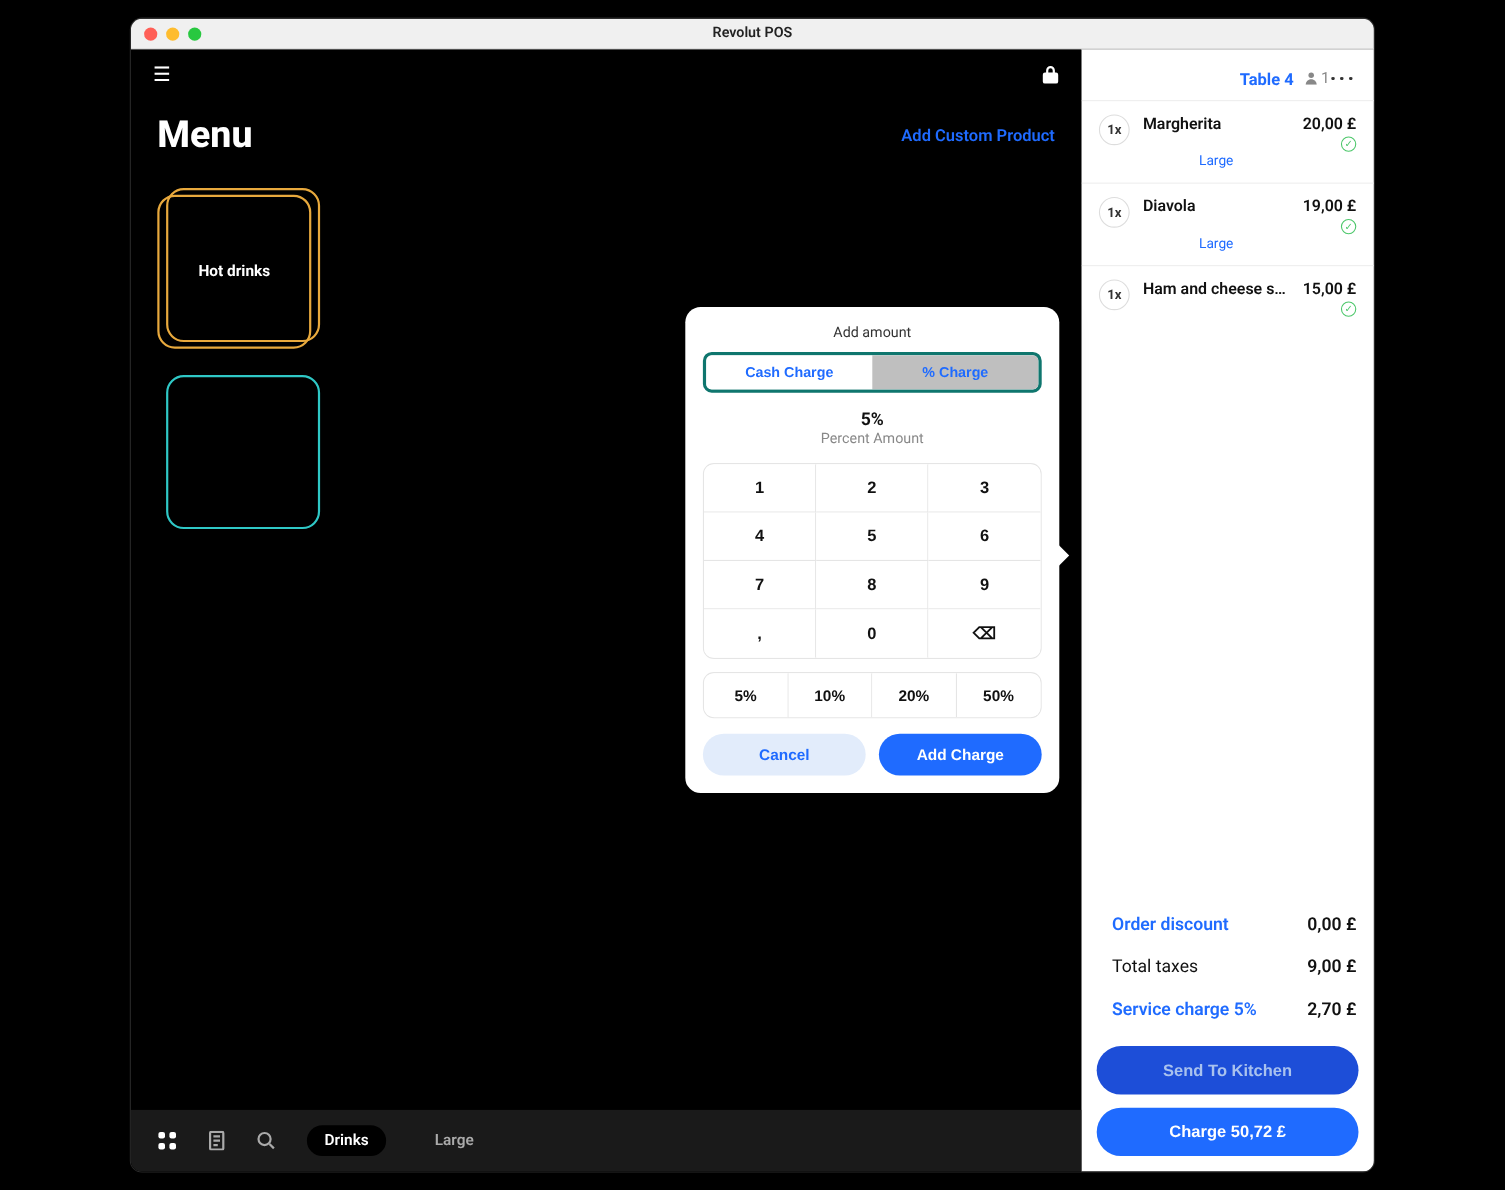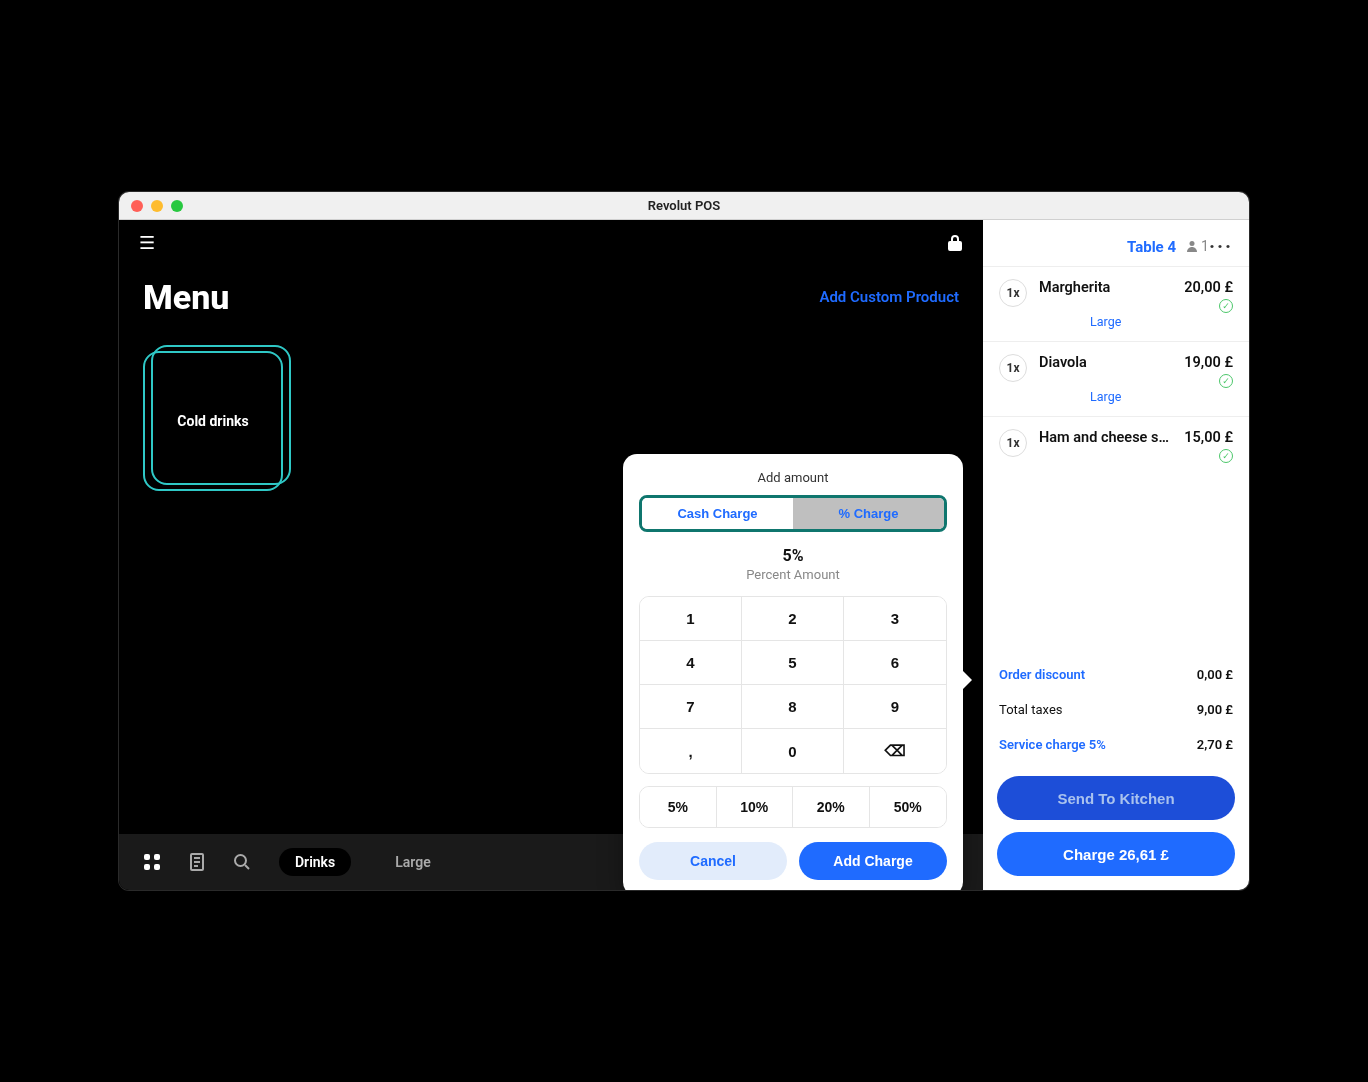--- a/index.html
+++ b/index.html
@@ -8,21 +8,21 @@
     font-family: -apple-system, BlinkMacSystemFont, "Segoe UI", Roboto, sans-serif;
     width: 1368px;
     height: 1082px;
     overflow: hidden;
     display:flex;
     align-items:center;
     justify-content:center;
   }
   .window {
     width: 1130px;
-    height: 698px;
+    height: 1048px;
     background: #000;
     border-radius: 10px;
     overflow: hidden;
     position: relative;
     box-shadow: 0 0 0 1px #2a2a2a;
   }
   .titlebar {
     height: 28px;
     background: #f0f0f0;
     display: flex;
@@ -132,21 +132,21 @@
   .item-name{color:#111; font-weight:600; white-space:nowrap; overflow:hidden; text-overflow:ellipsis;}
   .item-variant{color:#1f6bff; font-size:12.5px; margin-top:18px;text-align:center;}
   .item-right{text-align:right;}
   .item-price{color:#111; font-weight:600;}
   .check-icon{
     width:14px; height:14px; border:1.5px solid #4cc76a; border-radius:50%;
     display:inline-flex; align-items:center; justify-content:center;
     color:#4cc76a; font-size:9px; margin-top:3px; float:right;
   }
 
-  .sb-summary{ padding:8px 16px 0 16px; font-size:13px;}
+  .sb-summary{ padding:8px 16px 0 16px; font-size:16px;margin-left:12px;}
   .sum-row{display:flex; justify-content:space-between; padding:10px 0;}
   .sum-row.link .sum-label{color:#1f6bff; font-weight:600;}
   .sum-row .sum-label{color:#111;}
   .sum-row .sum-val{color:#111; font-weight:600;}
   .sb-actions{ padding:14px; display:flex; flex-direction:column; gap:12px;}
   .btn {
     height:44px; border-radius:22px; border:none;
     font-size:15px; font-weight:700; cursor:pointer;
   }
   .btn-kitchen{ background:#1d4ed8; color:#a9c2ee;}
@@ -236,23 +236,26 @@
             </svg>
         </div>
       </div>
 
       <div class="header">
         <h1>Menu</h1>
         <a class="add-custom">Add Custom Product</a>
       </div>
 
       <div class="categories">
+        <div class="card-stack hot">
+          <div class="card-back"></div>
+          <div class="card-front">Hot drinks</div>
+        </div>
         <div class="card-stack cold">
           <div class="card-back"></div>
-          <div class="card-front">Cold drinks</div>
         </div>
       </div>
 
       <div class="bottombar">
         <span class="bb-icon active">
           <svg width="18" height="18" viewBox="0 0 18 18" fill="#fff">
               <rect x="1" y="1" width="6" height="6" rx="2"></rect>
               <rect x="11" y="1" width="6" height="6" rx="2"></rect>
               <rect x="1" y="11" width="6" height="6" rx="2"></rect>
               <rect x="11" y="11" width="6" height="6" rx="2"></rect>
@@ -371,17 +374,17 @@
           <span class="sum-val">9,00 £</span>
         </div>
         <div class="sum-row link">
           <span class="sum-label">Service charge 5%</span>
           <span class="sum-val">2,70 £</span>
         </div>
       </div>
 
       <div class="sb-actions">
         <button class="btn btn-kitchen">Send To Kitchen</button>
-        <button class="btn btn-charge">Charge 26,61 £</button>
+        <button class="btn btn-charge">Charge 50,72 £</button>
       </div>
     </div>
   </div>
 </div>
 
 </body></html>

